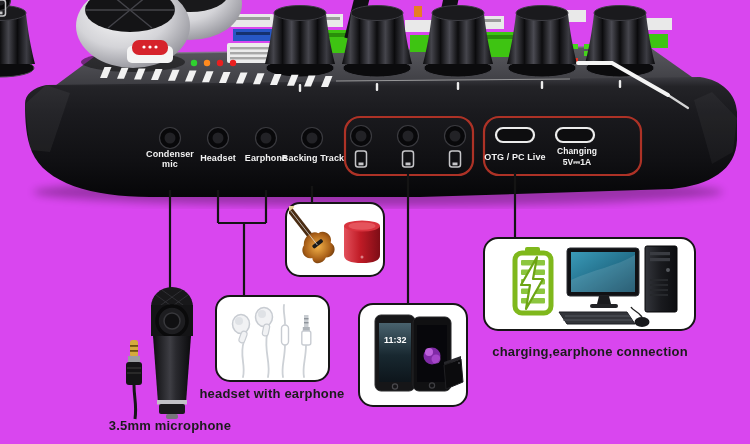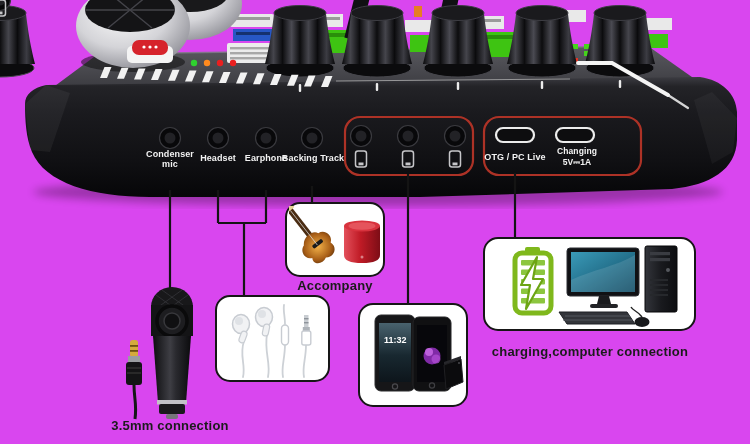--- a/index.html
+++ b/index.html
@@ -290,21 +290,20 @@
       <line x1="0" y1="-40" x2="0" y2="4" stroke="#ddd" stroke-width="0.7"></line>
     </g>
     <g>
       <path d="M55 20 L55 49 Q55 57 73 57 Q91 57 91 49 L91 20 Z" fill="url(#spk)"></path>
       <ellipse cx="73" cy="20" rx="18" ry="5.5" fill="#d8333e"></ellipse>
       <ellipse cx="73" cy="20" rx="13.5" ry="3.8" fill="#ef6a72" opacity="0.6"></ellipse>
       <circle cx="73" cy="51" r="1.5" fill="#fff" opacity="0.45"></circle>
     </g>
   </svg>
 </div>
-<div class="callout-label" style="left:285px;top:278px;width:100px;">Accompany</div>
 
 <div class="callout-box" style="left:215px;top:295px;width:115px;height:87px;">
   <svg class="box-art" width="108" height="80" viewBox="0 0 108 80">
     <g fill="none" stroke="#cdd1d6" stroke-width="1.8" stroke-linecap="round">
       <path d="M25 42 C20 57 27 65 24 78"></path>
       <path d="M48 35 C45 54 52 63 49 78"></path>
       <path d="M66 45 C66 60 62 68 64 78"></path>
       <path d="M66 25 C66 17 64 12 65 6"></path>
       <path d="M87 46 C87 60 83 68 85 78"></path>
     </g>
@@ -317,20 +316,21 @@
     <rect x="62.5" y="26" width="7" height="20" rx="3.5" fill="#fff" stroke="#c8ccd2" stroke-width="1.4"></rect>
     <g>
       <rect x="85" y="16" width="4.5" height="12" fill="#c9cdd2"></rect>
       <rect x="85" y="19" width="4.5" height="1.4" fill="#8e939a"></rect>
           <rect x="85" y="23" width="4.5" height="1.4" fill="#8e939a"></rect>
       <rect x="83.8" y="28" width="7" height="4" fill="#aeb3b9"></rect>
       <rect x="82.8" y="32" width="9" height="14" rx="2" fill="#fff" stroke="#c8ccd2" stroke-width="1.4"></rect>
     </g>
   </svg>
 </div>
+<div class="callout-label" style="left:192px;top:386px;width:160px;">headset with earphone</div>
 
 <div class="callout-box" style="left:358px;top:303px;width:110px;height:104px;">
   <svg class="box-art" width="103" height="97" viewBox="0 0 103 97">
     <defs>
       <linearGradient id="scr1" x1="0" y1="0" x2="0" y2="1">
         <stop offset="0" stop-color="#49626e"></stop>
             <stop offset="0.55" stop-color="#182830"></stop>
             <stop offset="1" stop-color="#0d151b"></stop>
       </linearGradient>
     </defs>
@@ -396,17 +396,17 @@
       <rect x="163" y="48" width="18" height="2" fill="#26282c"></rect>
           <rect x="163" y="53" width="18" height="2" fill="#26282c"></rect>
       <path d="M72 71 L140 71 L148 83 L80 83 Z" fill="#33353a" stroke="#1e2024"></path>
       <line x1="78" y1="75" x2="143" y2="75" stroke="#55585e" stroke-width="1.2"></line>
       <line x1="76" y1="79" x2="145" y2="79" stroke="#55585e" stroke-width="1.2"></line>
       <ellipse cx="155" cy="81" rx="7.5" ry="5" fill="#18191c"></ellipse>
       <path d="M155 76 C151 70 146 70 144 66" stroke="#222" stroke-width="1.4" fill="none"></path>
     </g>
   </svg>
 </div>
-<div class="callout-label" style="left:484px;top:344px;width:212px;">charging,computer connection</div>
-
-<div class="callout-label" style="left:90px;top:418px;width:160px;">3.5mm connection</div>
+<div class="callout-label" style="left:484px;top:344px;width:212px;">charging,earphone connection</div>
+
+<div class="callout-label" style="left:90px;top:418px;width:160px;">3.5mm microphone</div>
 
 </div>
 
 </body></html>

